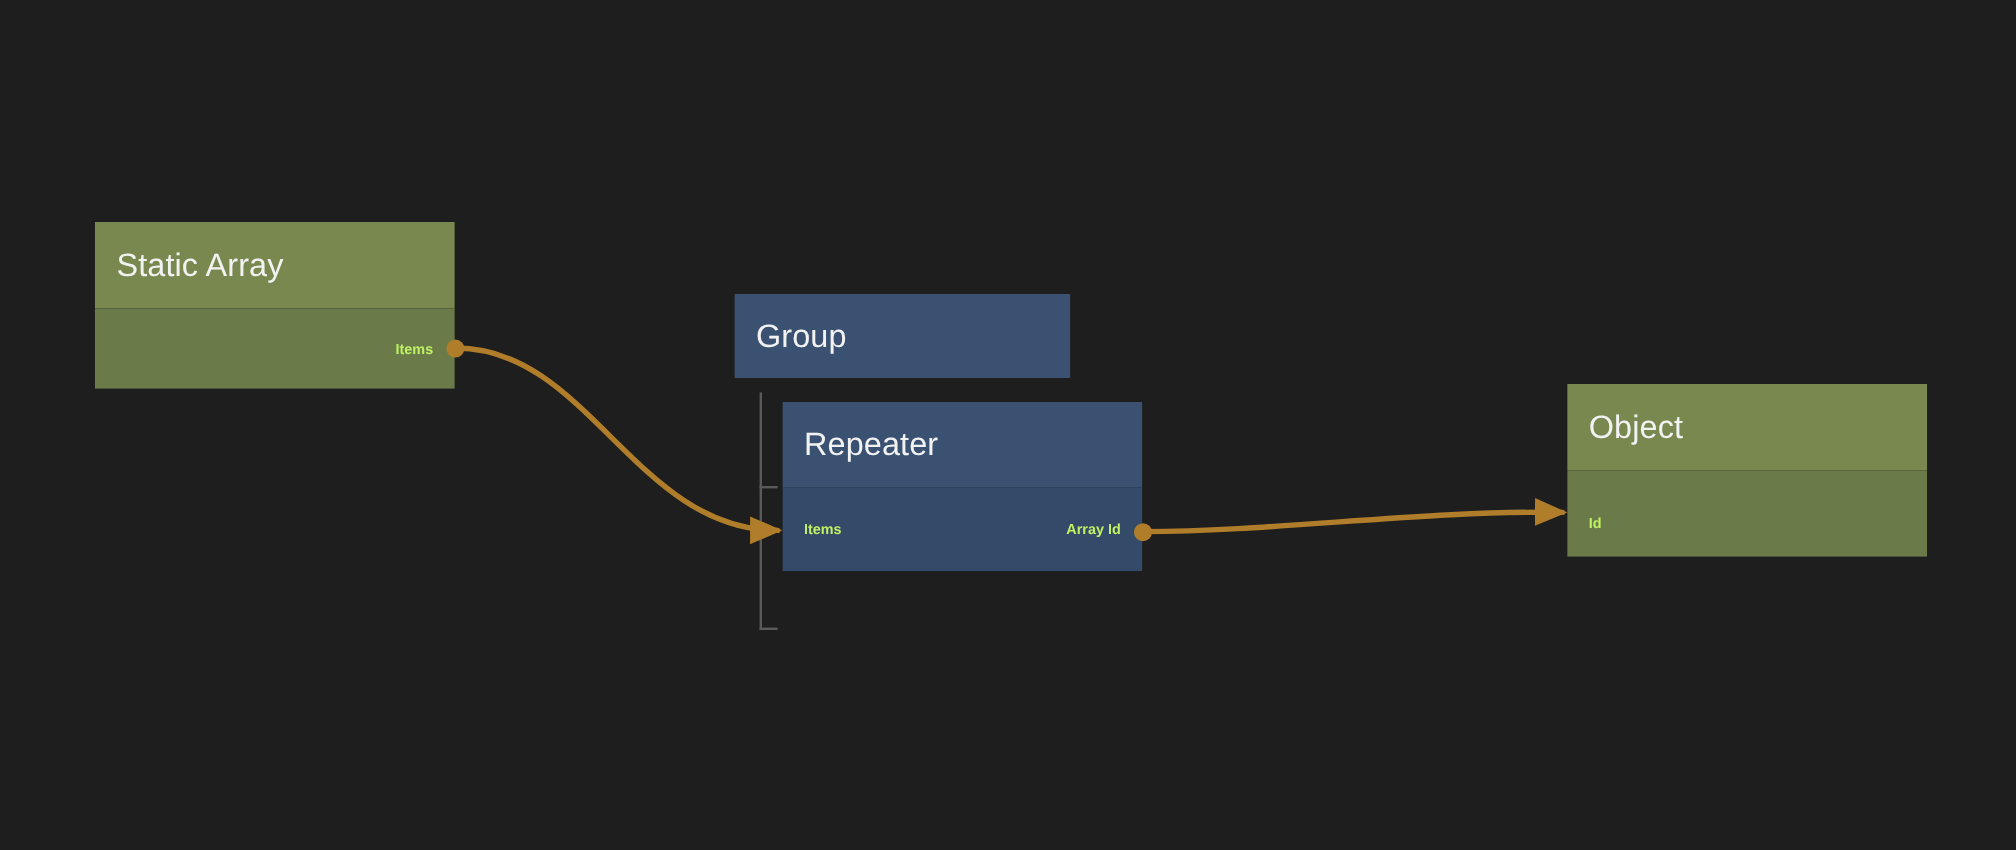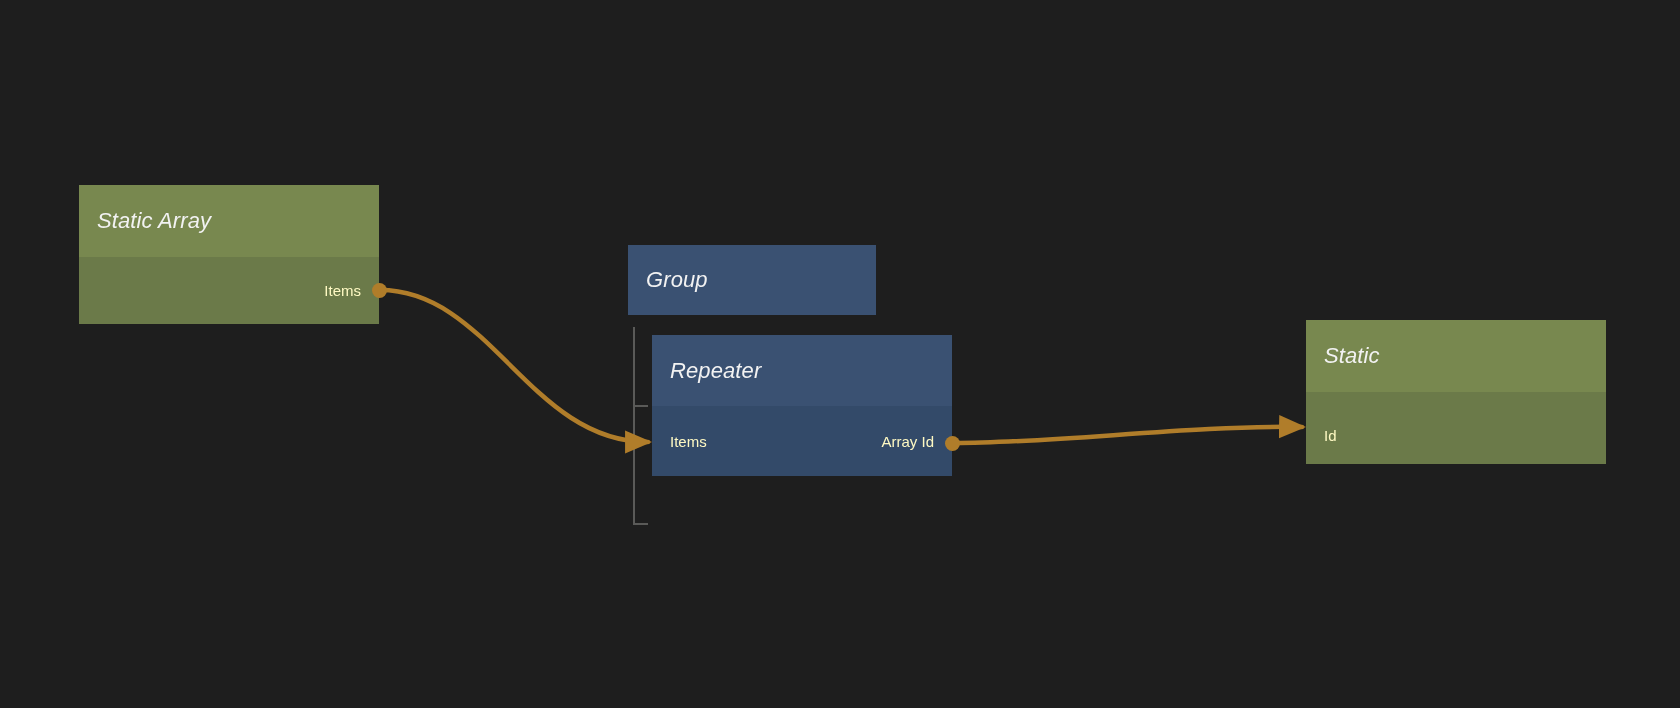--- a/index.html
+++ b/index.html
@@ -40,42 +40,41 @@
   }
   .node-header {
     display: flex;
     align-items: center;
     box-sizing: border-box;
     padding: 0 18px;
     width: 100%;
   }
   .node-title {
     color: #f2f2f2;
-    font-size: 22px;
+    font-size: 27px;
     font-weight: 400;
     letter-spacing: 0.1px;
     white-space: nowrap;
-    font-style: italic;
   }
   .node-body {
     box-sizing: border-box;
     width: 100%;
   }
   .port-row {
     position: relative;
     display: flex;
     align-items: center;
     box-sizing: border-box;
     padding: 0 18px;
     width: 100%;
   }
   .port-label {
-    color: #fef9c3;
-    font-size: 15px;
-    font-weight: 400;
+    color: #bef264;
+    font-size: 12px;
+    font-weight: 700;
     white-space: nowrap;
   }
   .port-label.in  { text-align: left; }
   .port-label.out { margin-left: auto; text-align: right; }
 
   
   .node.green .node-header { background: #78884f; }
   .node.green .node-body   { background: #6b7a49; }
 
   
@@ -100,21 +99,21 @@
   }
   .tree-line.v { width: 2px; }
   .tree-line.h { height: 2px; }
 
   
   #node-static-array { left: 79px;   top: 185px; width: 300px; }
   #node-static-array .node-header { height: 72px; }
   #node-static-array .node-body   { height: 67px; }
   #node-static-array .port-row    { height: 67px; }
 
-  #node-group { left: 612px; top: 245px; width: 248px; margin-left: 16px; }
+  #node-group { left: 612px; top: 245px; width: 280px; }
   #node-group .node-header { height: 70px; }
 
   #node-repeater { left: 652px; top: 335px; width: 300px; }
   #node-repeater .node-header { height: 71px; }
   #node-repeater .node-body   { height: 70px; }
   #node-repeater .port-row    { height: 70px; }
 
   #node-text { left: 652px; top: 495px; width: 300px; }
   #node-text .node-header { height: 70px; }
 
@@ -171,21 +170,21 @@
         <span class="port-label in">Items</span>
         <span class="port-label out">Array Id</span>
       </div>
     </div>
   </div>
   <div class="port-dot" style="left:945px; top:436px;"></div>
 
 
   <div class="node green" id="node-object">
     <div class="node-header">
-      <span class="node-title">Static</span>
+      <span class="node-title">Object</span>
     </div>
     <div class="node-body">
       <div class="port-row">
         <span class="port-label in">Id</span>
       </div>
     </div>
   </div>
 
 </div>
 

